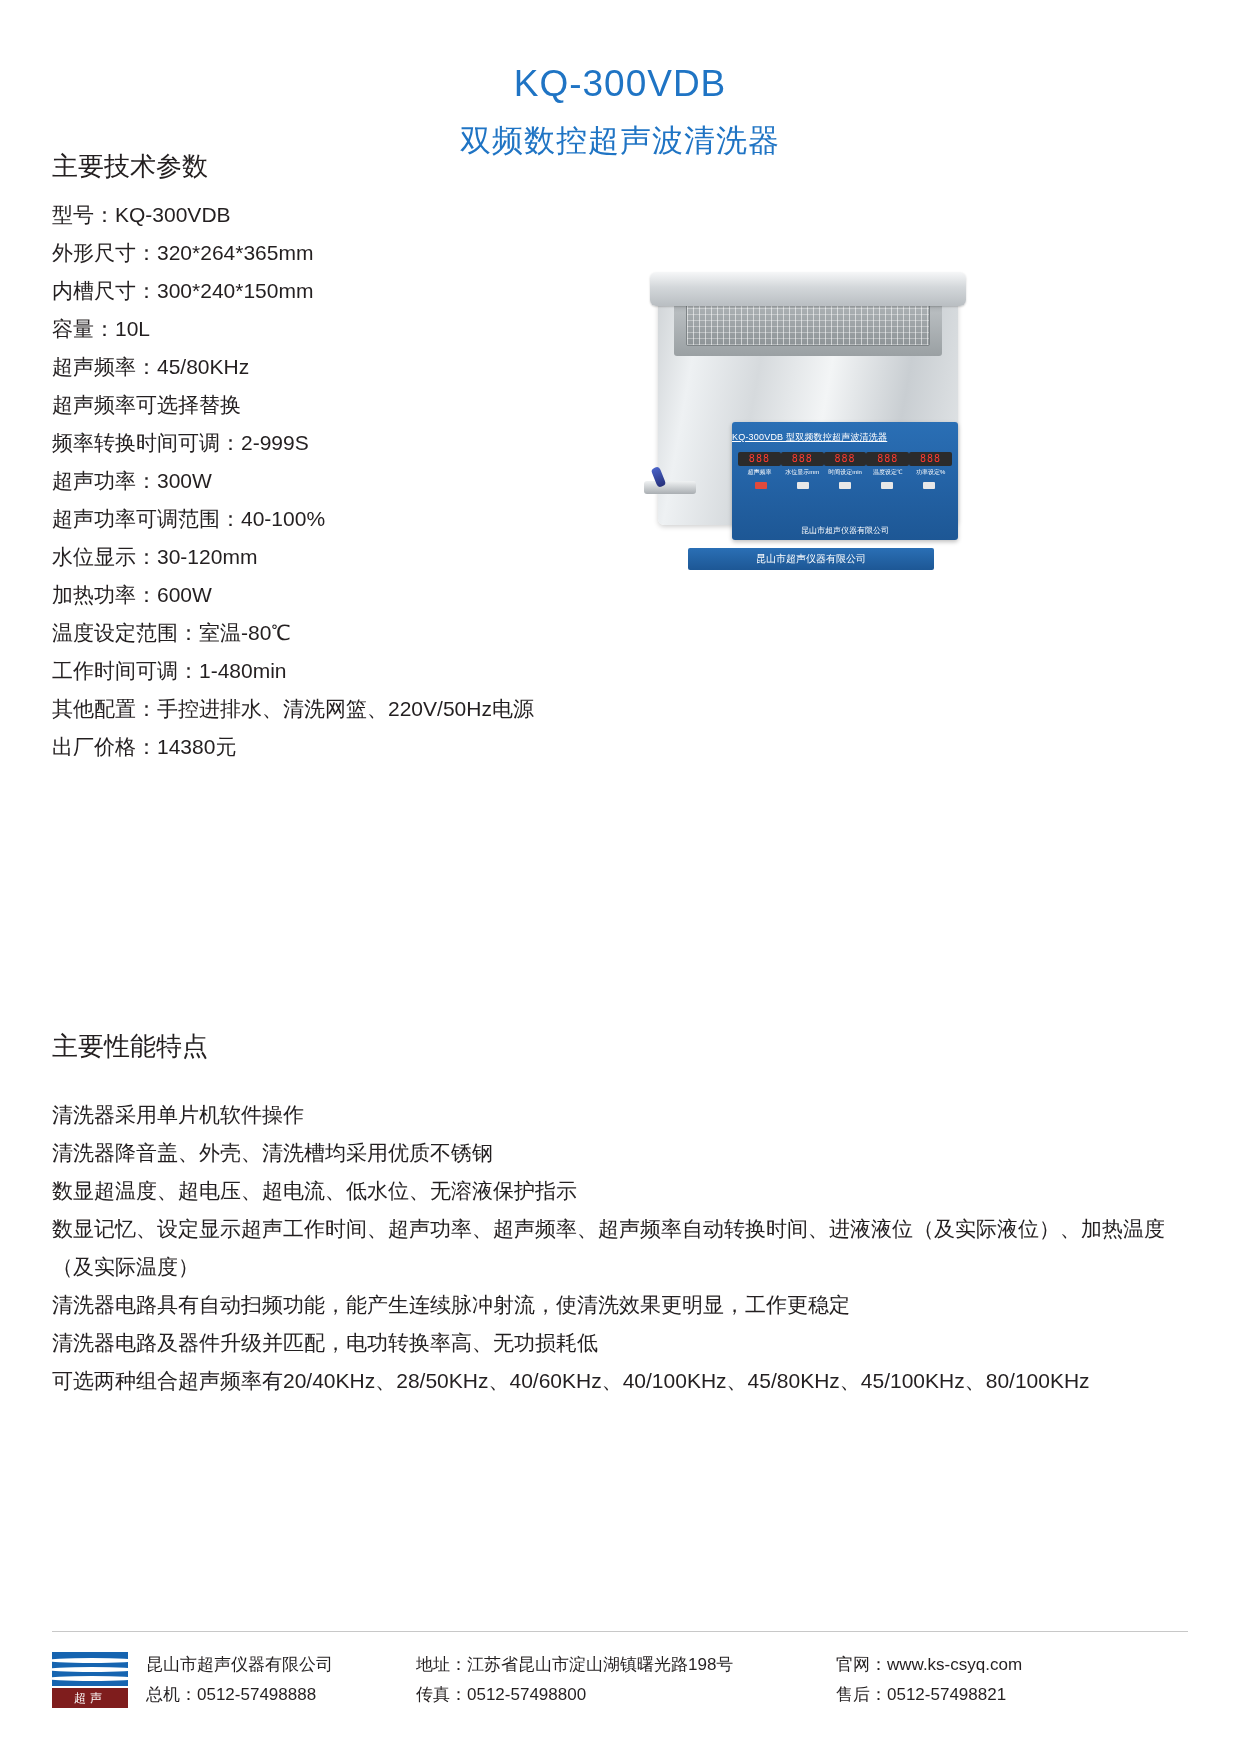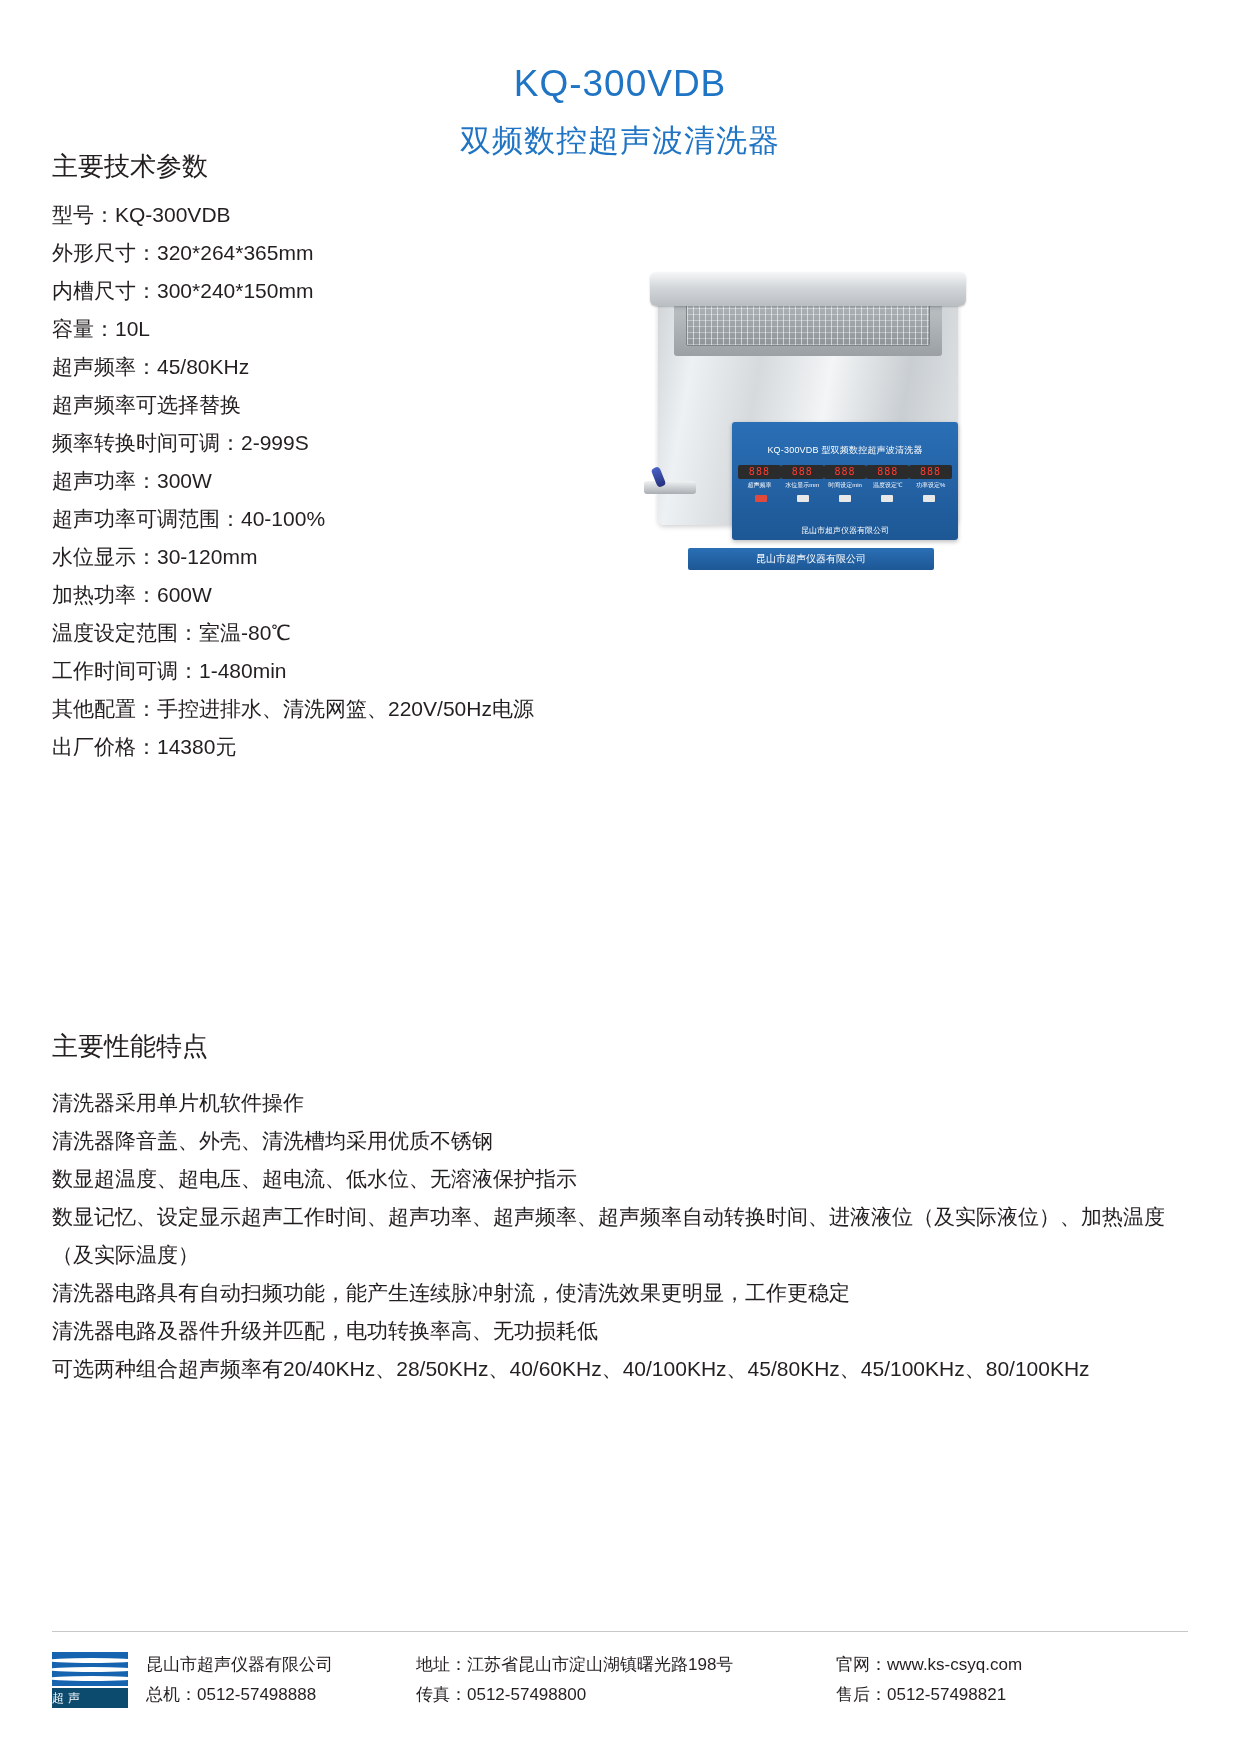--- a/index.html
+++ b/index.html
@@ -124,24 +124,25 @@
     width: 226px;
     height: 118px;
     background: linear-gradient(180deg,#2a6fb5 0%,#2463a6 50%,#1d5795 100%);
     border-radius: 3px;
     box-shadow: 0 2px 4px rgba(0,0,0,0.25);
     overflow: hidden;
   }
   .panel-title {
     color: #ffffff;
     font-size: 9px;
-    text-align: center;
-    margin-top: 22px;
+    text-align: left;
+    margin-top: 9px;
     letter-spacing: 0.2px;
     white-space: nowrap;
+    text-decoration: underline;
   }
   .panel-displays {
     display: flex;
     justify-content: space-around;
     margin-top: 8px;
     padding: 0 6px;
   }
   .disp-group { width: 44px; text-align: center; }
   .disp {
     background: #2b2b2b;
@@ -217,21 +218,21 @@
     transform: rotate(-22deg);
   }
 
   
   .features-wrap {
     position: absolute;
     left: 52px;
     top: 1030px;
     width: 1140px;
   }
-  .features-list { margin-top: 20px; }
+  .features-list { margin-top: 32px; }
   .feature-line {
     font-size: 21px;
     line-height: 38px;
     color: #231f20;
   }
 
   
   .footer {
     position: absolute;
     left: 0;
@@ -267,23 +268,24 @@
     left: -6px;
     width: 92px;
     height: 5px;
     background: #ffffff;
     border-radius: 50%;
   }
   .logo-bottom {
     position: absolute;
     bottom: 0; left: 0;
     width: 76px; height: 20px;
-    background: #0c4a6e;
+    background: #7f1d1d;
     color: #ffffff;
     font-size: 12px;
+    text-align: center;
     line-height: 20px;
     letter-spacing: 4px;
   }
   .footer-cols {
     display: flex;
     flex: 1 1 auto;
     font-size: 17px;
     color: #231f20;
     line-height: 30px;
   }

